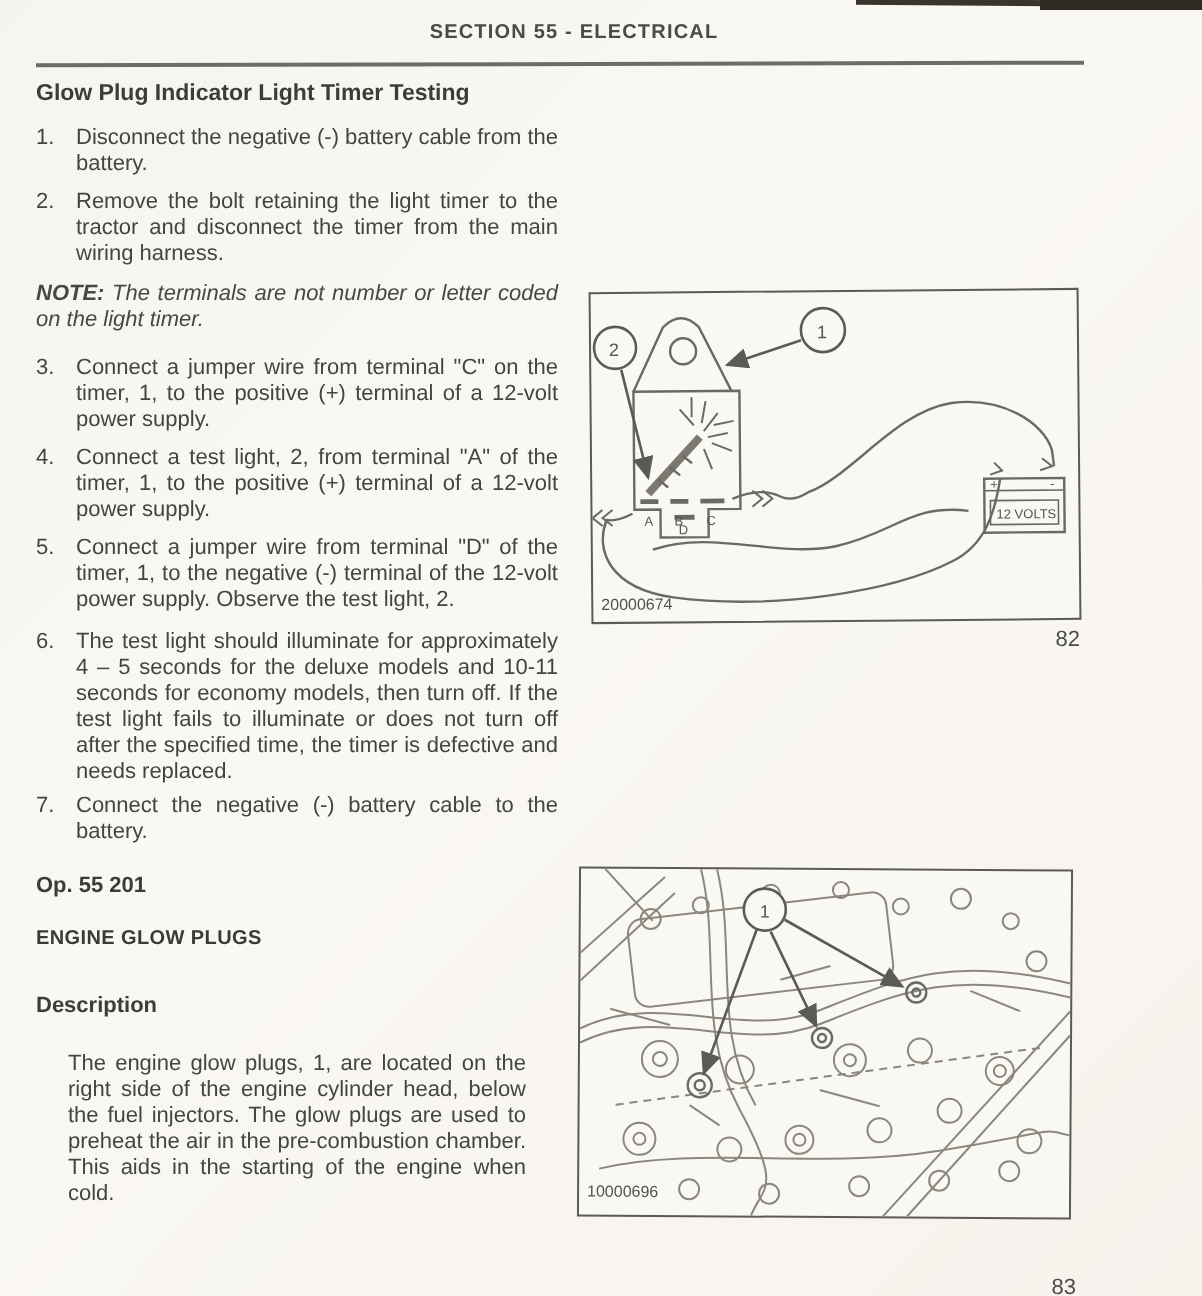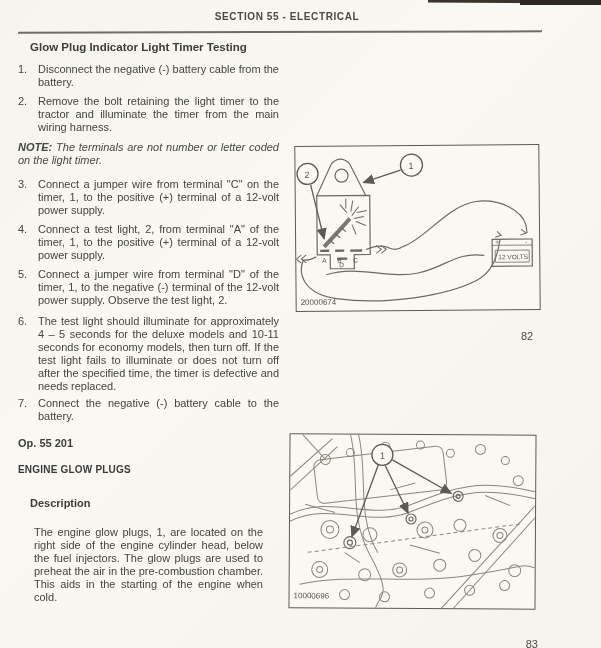--- a/index.html
+++ b/index.html
@@ -9,35 +9,35 @@
     font-family:"Liberation Sans", sans-serif;
     color:#414141;
     -webkit-font-smoothing:antialiased;
   }
   .scan-artifact-tr{position:absolute;top:0;left:428px;width:173px;height:3px;background:#3a342c;transform:rotate(.4deg);}
   .scan-artifact-tr2{position:absolute;top:0;left:520px;width:81px;height:5px;background:#2e2922;}
   .header-title{position:absolute;top:11px;left:0;width:574px;text-align:center;
     font-size:10px;letter-spacing:.6px;color:#4a4a48;font-weight:bold;}
   .header-rule{position:absolute;top:31px;left:18px;width:524px;height:2px;background:#6e6c66;transform:rotate(-.15deg);}
   .col{position:absolute;left:18px;top:41px;width:261px;font-size:11px;line-height:13px;text-align:justify;color:#444441;}
-  .doc-h1{font-size:11.5px;font-weight:bold;color:#3c3c3a;margin:0 0 9px 12px;text-align:left;}
+  .doc-h1{font-size:11.5px;font-weight:bold;color:#3c3c3a;margin:0 0 9px 0;text-align:left;}
   .step{position:relative;padding-left:20px;margin:0 0 6px 0;}
   .step .num{position:absolute;left:0;top:0;}
   .note{margin:7px 0 11px 0;font-style:italic;color:#474744;}
   .note b{font-weight:bold;}
   .op{font-weight:bold;margin:14px 0 0 0;color:#3c3c3a;}
   .section-title{font-weight:bold;font-size:10px;letter-spacing:.2px;margin:13px 0 0 0;color:#3a3a38;}
-  .desc-h{font-weight:bold;margin:21px 0 0 12px;color:#3c3c3a;}
+  .desc-h{font-weight:bold;margin:21px 0 0 0;color:#3c3c3a;}
   .desc-p{margin:16px;}
   .fig{position:absolute;background:#faf8f2;border:1.6px solid #5c5a54;}
   .fig1{left:295px;top:145px;width:243px;height:164px;transform:rotate(-.5deg);}
   .fig2{left:289px;top:434px;width:245px;height:173px;transform:rotate(.35deg);}
   .fig svg{display:block;}
   .fignum{position:absolute;width:26px;text-align:right;font-size:11px;color:#4a4a48;}
-  .fignum82{left:514px;top:330px;text-align:center;}
+  .fignum82{left:514px;top:314px;}
   .fignum83{left:512px;top:638px;}
   svg text{font-family:"Liberation Sans", sans-serif;fill:#55534d;}
 </style>
 </head>
 <body>
 
 <div class="scan-artifact-tr"></div>
 <div class="scan-artifact-tr2"></div>
 
 <div class="header-title">SECTION 55 - ELECTRICAL</div>
@@ -45,21 +45,21 @@
 
 <div class="col">
   <h2 class="doc-h1">Glow Plug Indicator Light Timer Testing</h2>
 
   <div class="step">
     <span class="num">1.</span>
     <span>Disconnect the negative (-) battery cable from the battery.</span>
   </div>
   <div class="step">
     <span class="num">2.</span>
-    <span>Remove the bolt retaining the light timer to the tractor and illuminate the timer from the main wiring harness.</span>
+    <span>Remove the bolt retaining the light timer to the tractor and disconnect the timer from the main wiring harness.</span>
   </div>
 
   <p class="note"><b>NOTE:</b><span> The terminals are not number or letter coded on the light timer.</span></p>
 
   <div class="step">
     <span class="num">3.</span>
     <span>Connect a jumper wire from terminal "C" on the timer, 1, to the positive (+) terminal of a 12-volt power supply.</span>
   </div>
   <div class="step">
     <span class="num">4.</span>

